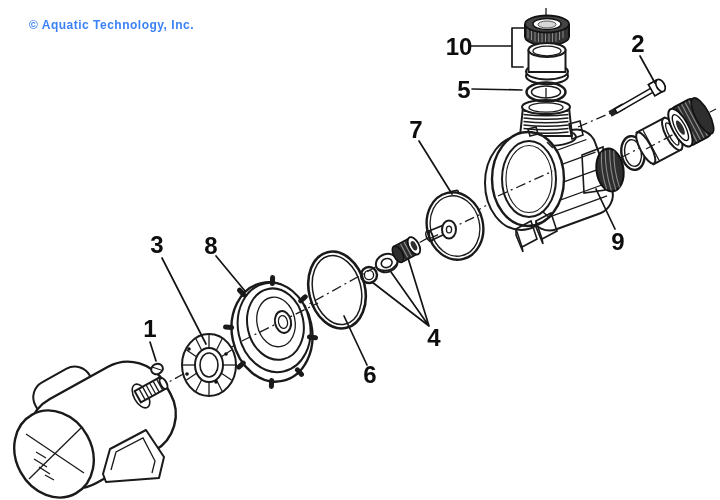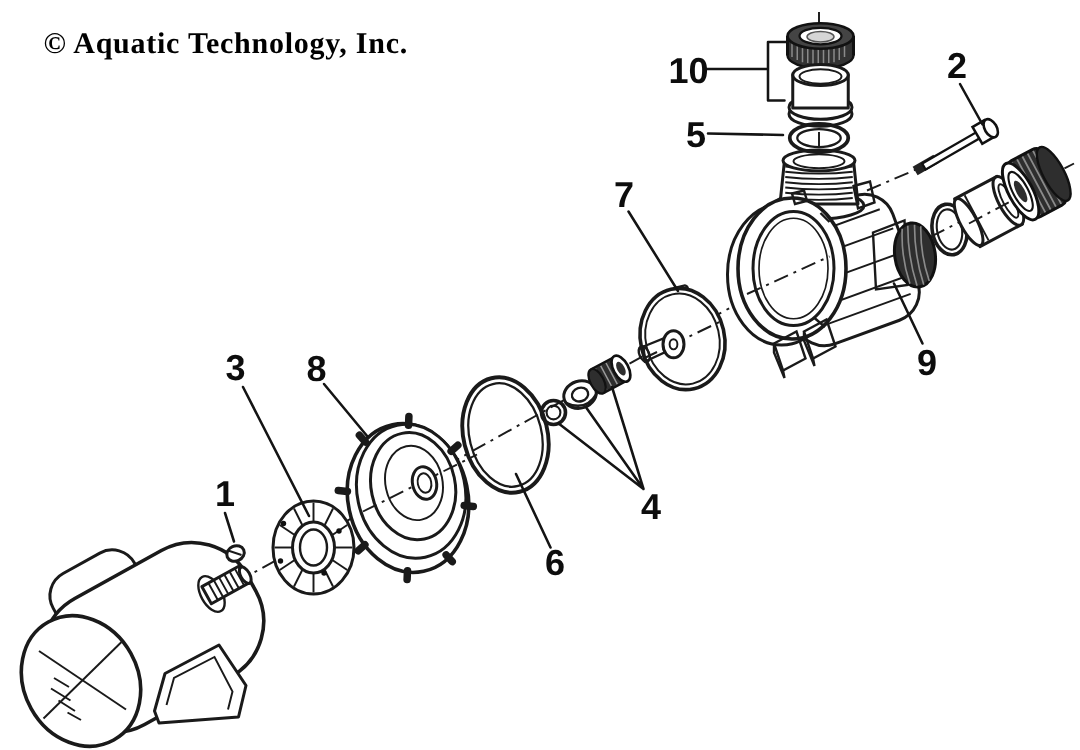--- a/index.html
+++ b/index.html
@@ -1,19 +1,19 @@
 <!DOCTYPE html>
 <html><head>
 <meta charset="utf-8">
 <style>
   html,body{margin:0;padding:0;background:#fff;}
   .stage{position:relative;width:720px;height:500px;background:#fff;overflow:hidden;
          font-family:"Liberation Sans",sans-serif;}
-  .watermark{position:absolute;left:29px;top:18px;font-size:20px;font-weight:700;
-             letter-spacing:.5px;color:#000000;user-select:none;font-family:Liberation Serif, serif;}
+  .watermark{position:absolute;left:29px;top:18px;font-size:12px;font-weight:700;
+             letter-spacing:.5px;color:#3b82f6;user-select:none;}
   svg{position:absolute;left:0;top:0;}
   .callout{font:700 24px "Liberation Sans",sans-serif;fill:#0d0d0d;text-anchor:middle;}
   .ld{stroke:#141414;stroke-width:1.7;fill:none;stroke-linecap:round;}
   .dash{stroke:#1c1c1c;stroke-width:1.3;fill:none;stroke-dasharray:10 4 2 4;}
   .o2{stroke:#1a1a1a;stroke-width:2;fill:#fff;stroke-linejoin:round;}
   .o24{stroke:#1a1a1a;stroke-width:2.4;fill:#fff;stroke-linejoin:round;}
   .t{stroke:#1a1a1a;stroke-width:1.3;fill:none;}
   .n{stroke:#1a1a1a;stroke-width:1.6;fill:none;}
 </style>
 </head>

